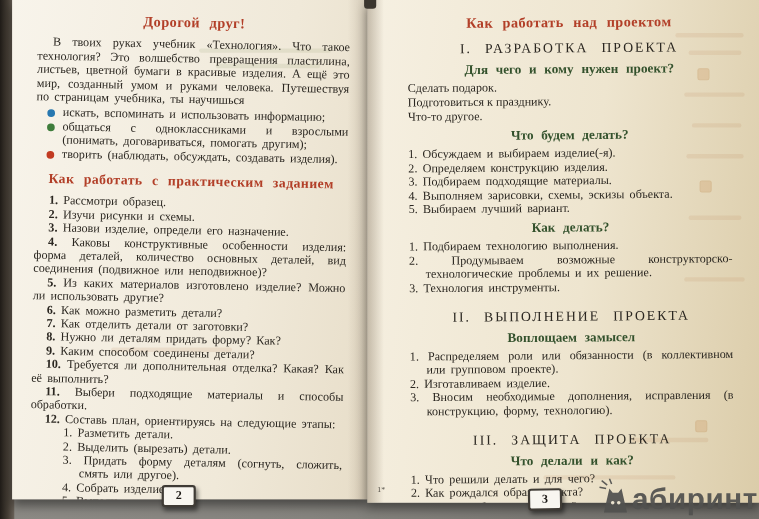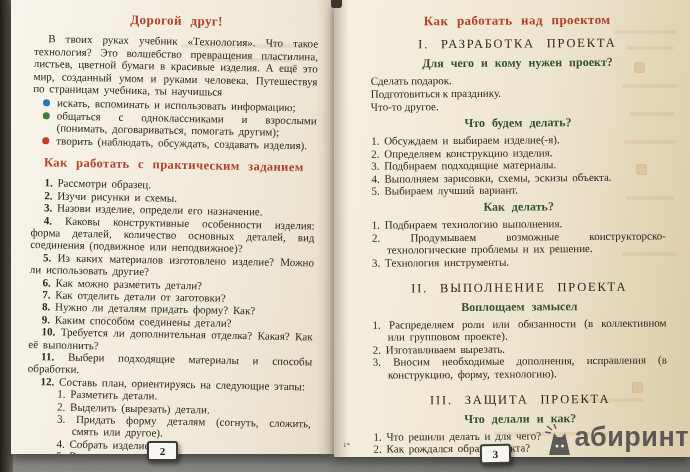--- a/index.html
+++ b/index.html
@@ -54,21 +54,21 @@
        font-size:11px;font-weight:bold;color:#1e1b17;box-shadow:2px 3px 4px rgba(0,0,0,.45);z-index:4;}
   .tab-2{left:136px;top:441px;}
   .tab-3{left:146px;top:444px;transform:rotate(-1deg);}
   .printer-mark{position:absolute;left:9px;top:441px;font-size:7px;color:#4a463f;z-index:3;}
   
   .ghost{position:absolute;border-radius:2px;pointer-events:none;}
   .g-tan{background:#b97f4e;opacity:.13;height:4px;}
   .g-green{background:#7e8f52;opacity:.12;height:4px;}
   .g-sq{width:9px;height:9px;background:#cf9a63;opacity:.30;border:1px solid #bb8345;}
   
-  .watermark{position:absolute;right:1px;bottom:12px;display:flex;align-items:flex-start;
+  .watermark{position:absolute;right:1px;bottom:0;display:flex;align-items:center;
              color:#51514f;z-index:6;opacity:.93;}
   .wm-text{font-family:"Liberation Sans",sans-serif;font-weight:bold;font-size:27px;
            line-height:26px;letter-spacing:.5px;}
 </style>
 </head>
 <body>
 
 <div class="photo">
 
   <div class="edge-left"></div>
@@ -163,21 +163,21 @@
         <p class="item hang"><span class="n">5.</span> <span>Выбираем лучший вариант.</span></p>
 
         <p class="h-green">Как делать?</p>
         <p class="item hang"><span class="n">1.</span> <span>Подбираем технологию выполнения.</span></p>
         <p class="item hang"><span class="n">2.</span> <span>Продумываем возможные конструкторско-технологические проблемы и их решение.</span></p>
         <p class="item hang"><span class="n">3.</span> <span>Технология инструменты.</span></p>
 
         <p class="h-roman mt">II.  ВЫПОЛНЕНИЕ  ПРОЕКТА</p>
         <p class="h-green">Воплощаем замысел</p>
         <p class="item hang"><span class="n">1.</span> <span>Распределяем роли или обязанности (в коллективном или групповом проекте).</span></p>
-        <p class="item hang"><span class="n">2.</span> <span>Изготавливаем вырезать.</span></p>
+        <p class="item hang"><span class="n">2.</span> <span>Изготавливаем изделие.</span></p>
         <p class="item hang"><span class="n">3.</span> <span>Вносим необходимые дополнения, исправления (в конструкцию, форму, технологию).</span></p>
 
         <p class="h-roman mt">III.  ЗАЩИТА  ПРОЕКТА</p>
         <p class="h-green">Что делали и как?</p>
         <p class="item hang"><span class="n">1.</span> <span>Что решили делать и для чего?</span></p>
         <p class="item hang"><span class="n">2.</span> <span>Как рождался образ проекта?</span></p>
         <p class="item hang"><span class="n">3.</span> <span>Какие проблемы возникали?</span></p>
 
       </div>
     </div>

